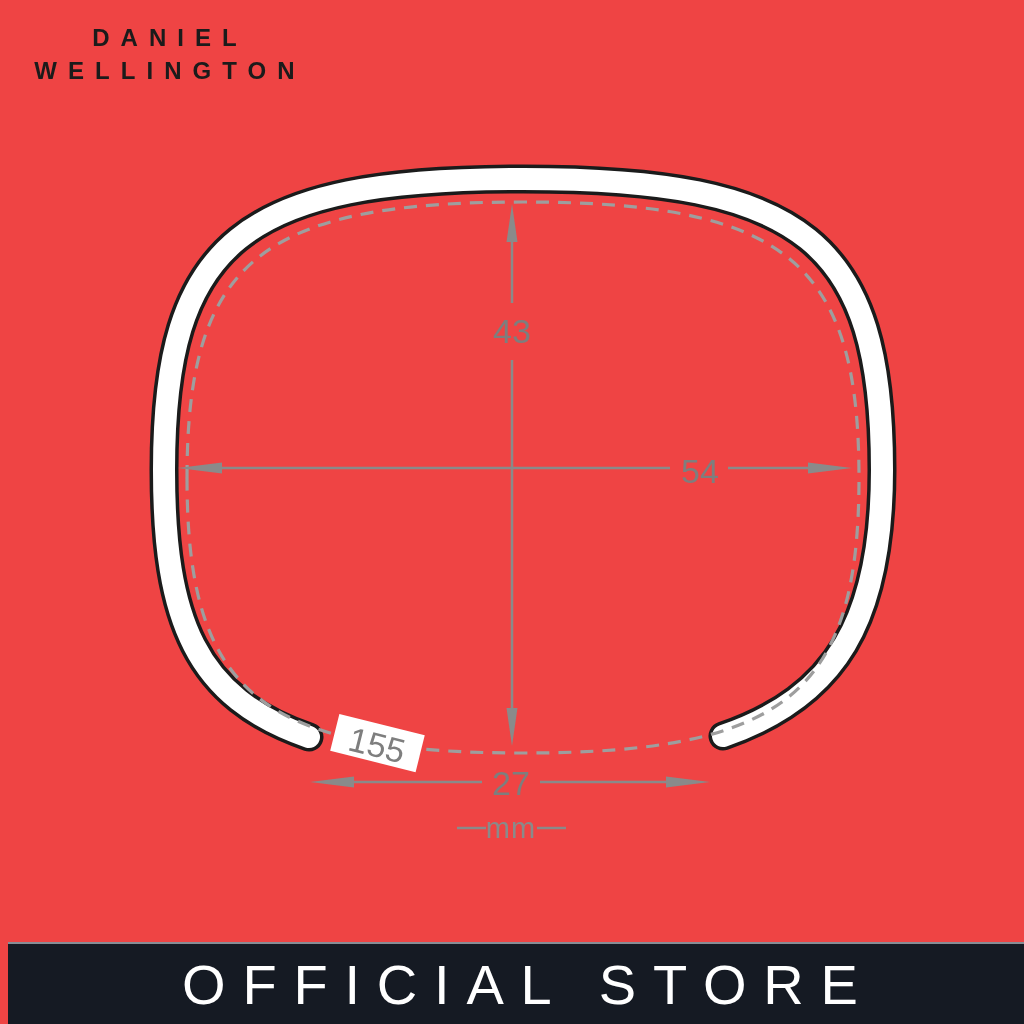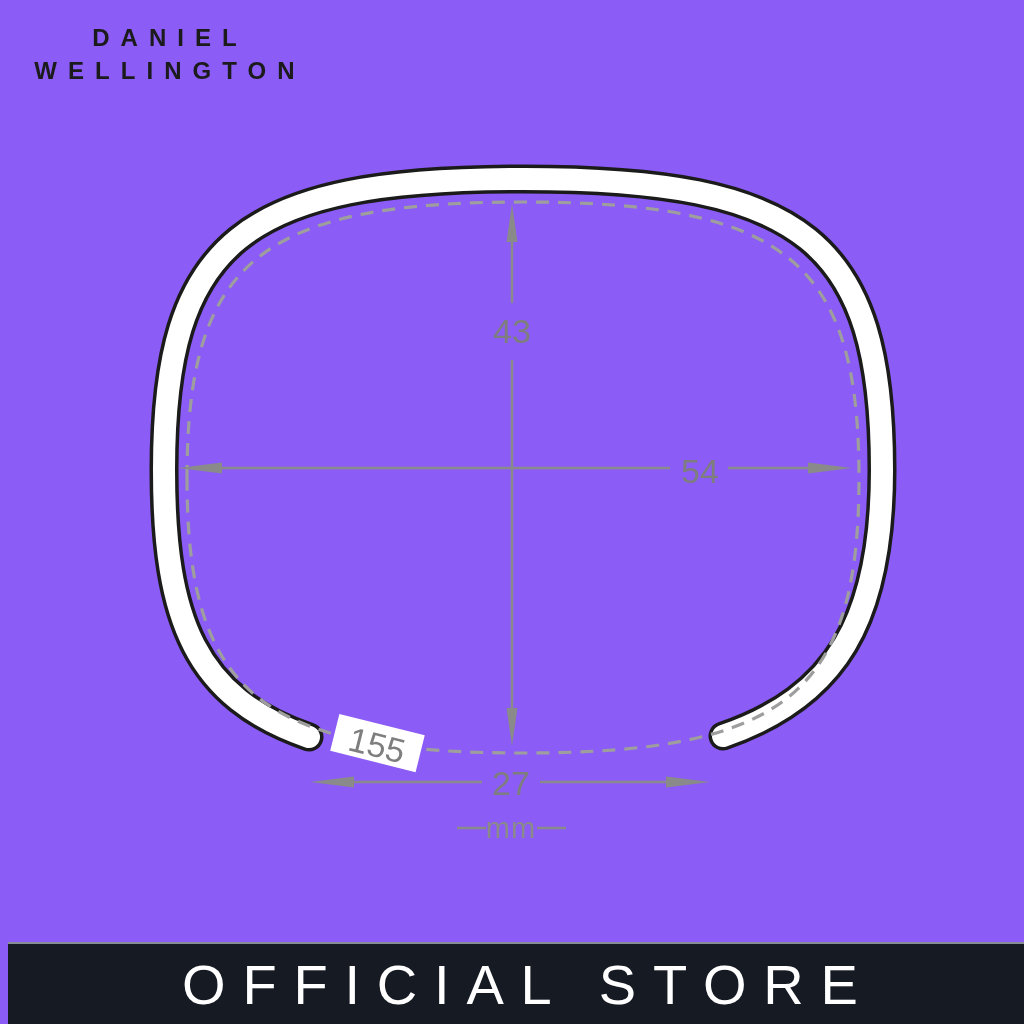--- a/index.html
+++ b/index.html
@@ -5,21 +5,21 @@
   :root{
     --ink:#1b1b1b;
     --dim:#8a8a8a;
     --dash:#9e9e9e;
     --num:#7e7e7e;
     --footer-bg:#151a23;
     --footer-fg:#ffffff;
   }
   html,body{margin:0;padding:0;background:#fff;}
   .page{
-    position:relative;width:1024px;height:1024px;background:#8b5cf6;overflow:hidden;
+    position:relative;width:1024px;height:1024px;background:#ef4444;overflow:hidden;
     font-family:"Liberation Sans", sans-serif;
   }
   .logo{
     position:absolute;top:26px;left:30px;width:280px;text-align:center;
     color:var(--ink);font-weight:bold;
   }
   .logo .line1{font-size:24px;letter-spacing:0.46em;line-height:1;}
   .logo .line2{font-size:24px;letter-spacing:0.46em;line-height:1;margin-top:9px;text-align:center;}
   .diagram{position:absolute;top:0;left:0;}
   .band-outline{fill:none;stroke:var(--ink);stroke-width:29;stroke-linecap:round;}

